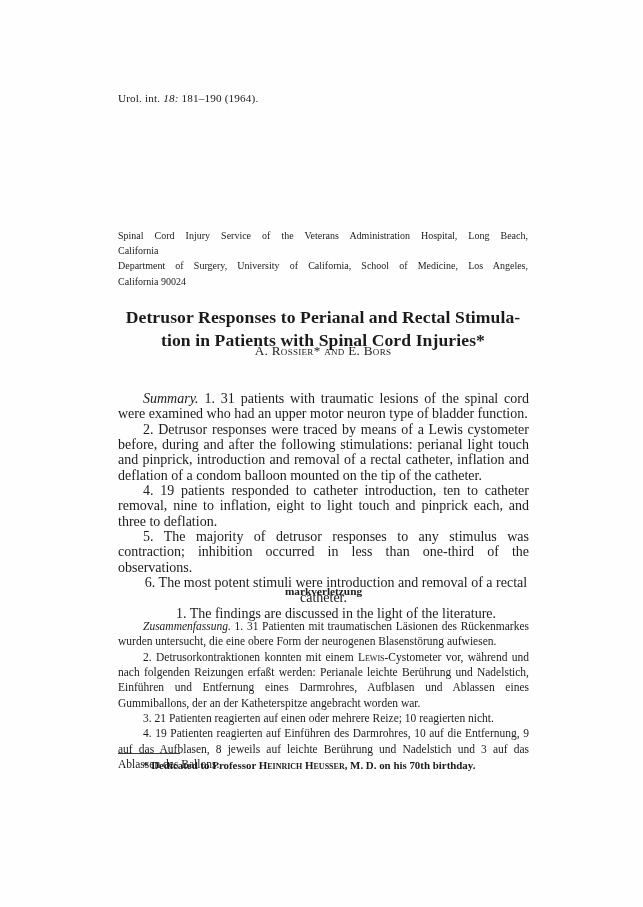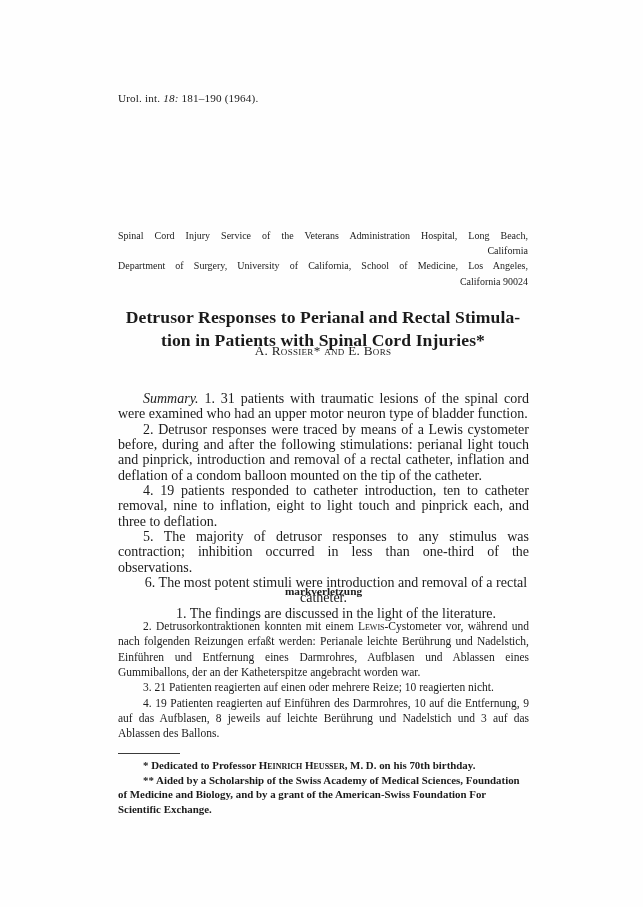--- a/index.html
+++ b/index.html
@@ -48,21 +48,21 @@
     position: absolute;
     left: 0;
     top: 228px;
     width: 410px;
     text-align: center;
     font-size: 10px;
     line-height: 15.2px;
   }
   .affil-line {
     display: block;
-    text-align: right;
+    text-align: left;
   }
   .affil-just {
     display: block;
     text-align: justify;
     text-align-last: justify;
   }
 
   
   .title {
     position: absolute;
@@ -206,25 +206,25 @@
       <p class="para">5. The majority of detrusor responses to any stimulus was contraction; inhibition occurred in less than one-third of the observations.</p>
       <p class="para para-last">6. The most potent stimuli were introduction and removal of a rectal catheter.</p>
       <p class="para para-last">1. The findings are discussed in the light of the literature.</p>
     </div>
 
     <div class="de-heading">
       <span class="l2">markverletzung</span>
     </div>
 
     <div class="summary-de">
+      <p class="para"><span class="lab-italic">Zusammenfassung.</span><span> 1. 31 Patienten mit traumatischen Läsionen des Rückenmarkes wurden untersucht, die eine obere Form der neurogenen Blasenstörung aufwiesen.</span></p>
       <p class="para"><span>2. Detrusorkontraktionen konnten mit einem </span><span class="sc">Lewis</span><span>-Cystometer vor, während und nach folgenden Reizungen erfaßt werden: Perianale leichte Berührung und Nadelstich, Einführen und Entfernung eines Darmrohres, Aufblasen und Ablassen eines Gummiballons, der an der Katheterspitze angebracht worden war.</span></p>
       <p class="para">3. 21 Patienten reagierten auf einen oder mehrere Reize; 10 reagierten nicht.</p>
       <p class="para">4. 19 Patienten reagierten auf Einführen des Darmrohres, 10 auf die Entfernung, 9 auf das Aufblasen, 8 jeweils auf leichte Berührung und Nadelstich und 3 auf das Ablassen des Ballons.</p>
     </div>
 
     <div class="footnote-rule"></div>
     <div class="footnotes">
       <p class="fn"><span>* Dedicated to Professor </span><span class="sc">Heinrich Heusser</span><span>, M. D. on his 70th birthday.</span></p>
-      <p class="fn fn-last">** Aided by a Scholarship of the Swiss Academy of Medical Sciences, Foundation of Medicine and Biology, and by a grant of the American-Swiss Foundation For Scientific Exchange.</p>
     </div>
 
   </div>
 </div>
 
 </body></html>

